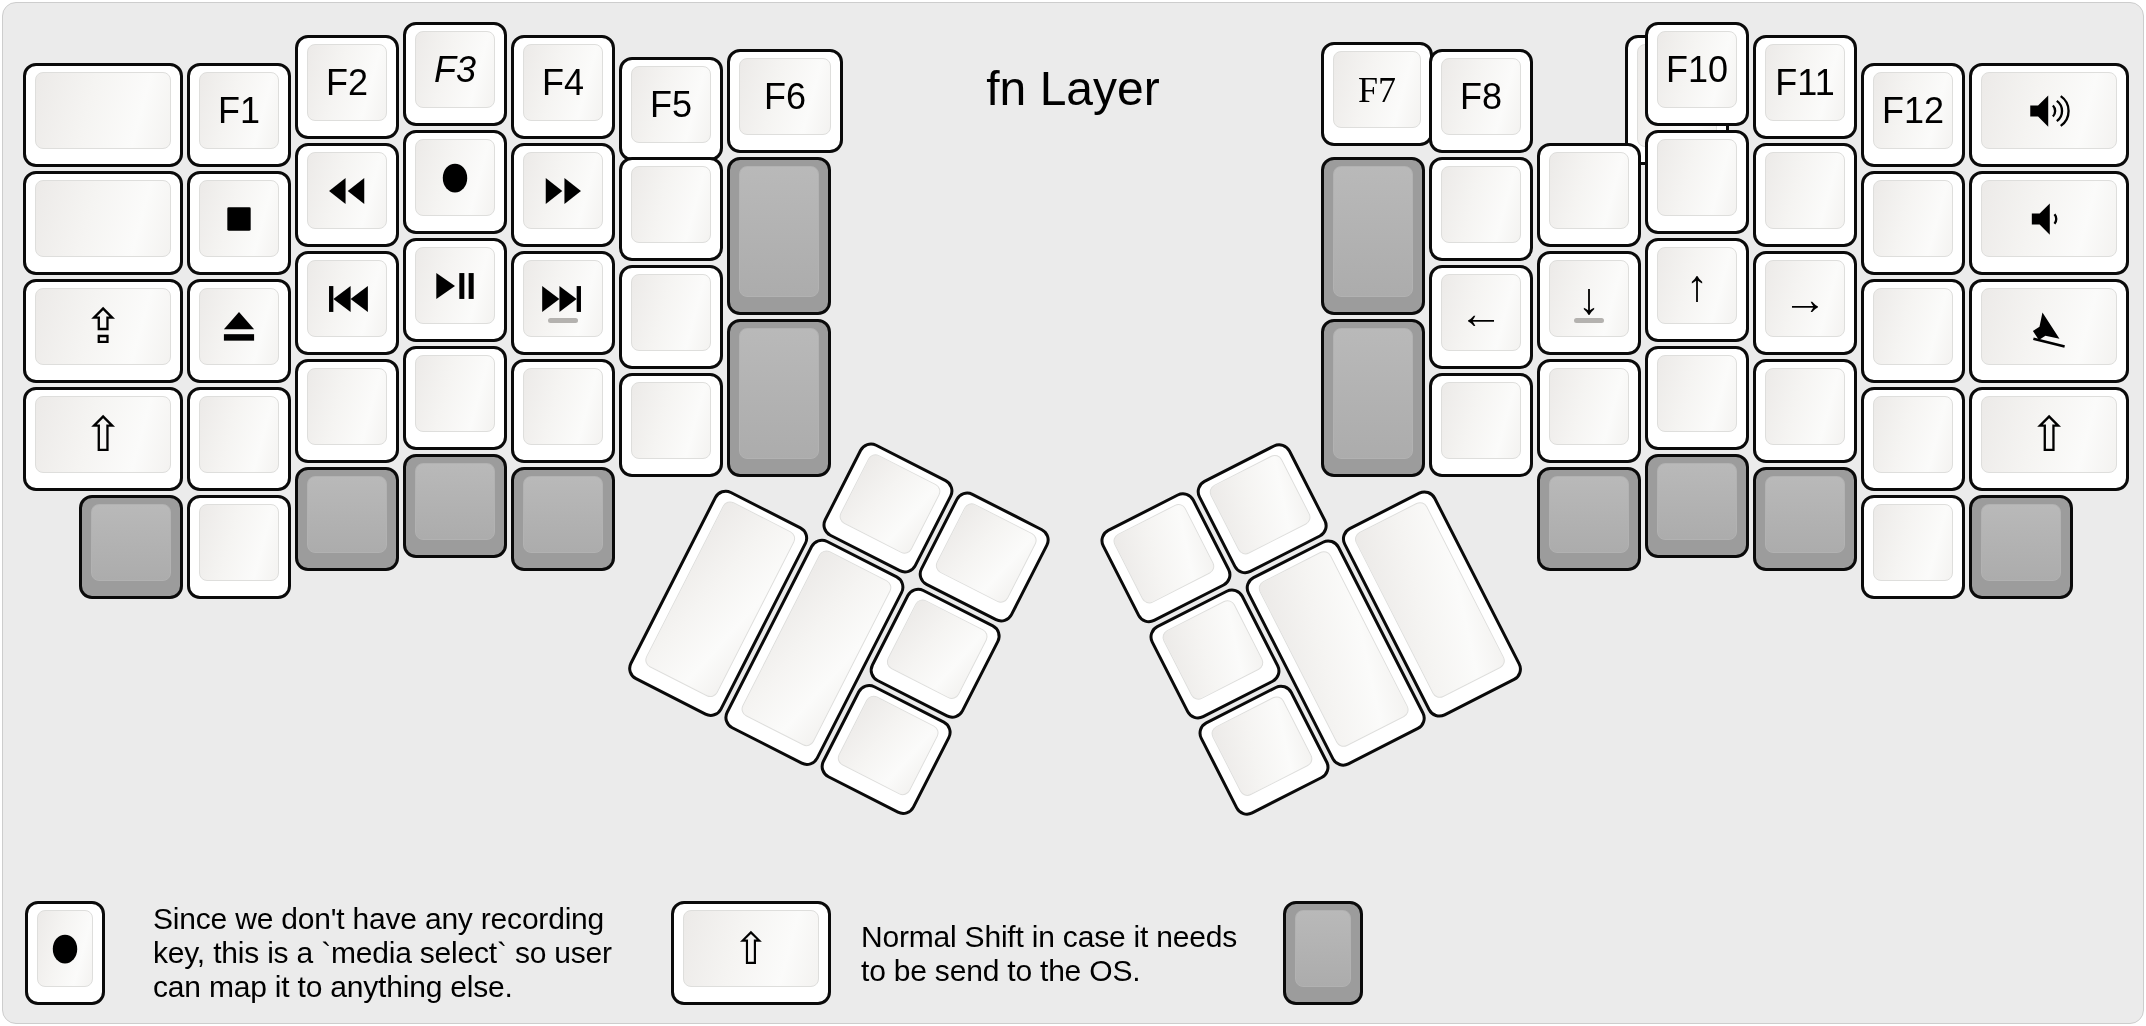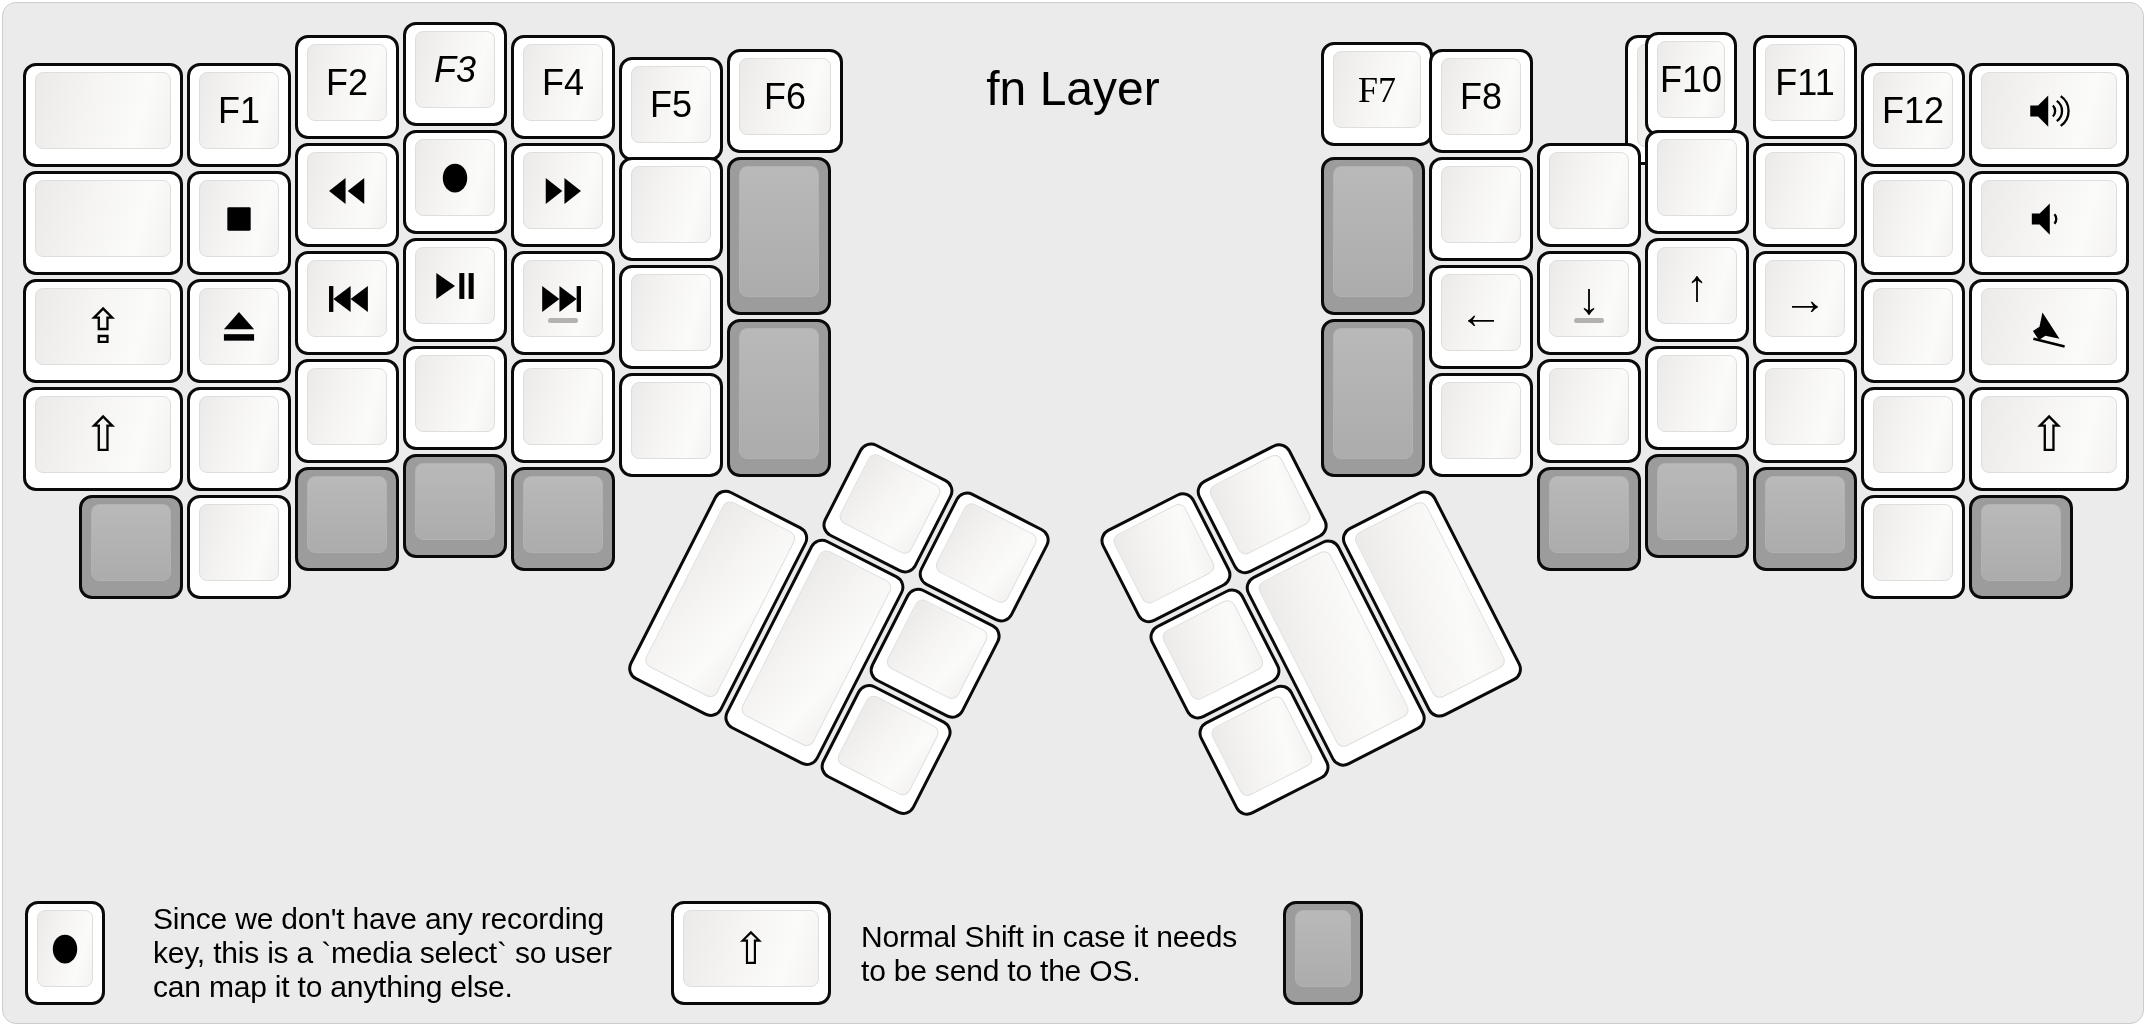--- a/index.html
+++ b/index.html
@@ -261,21 +261,21 @@
       </div>
       <div class="key white" style="left: 1534px; top: 248px; width: 104px; height: 104px;">
         <div class="cap">
           <span class="kglyph" style="font-size: 44px;">↓</span>
           <span class="homing"></span>
         </div>
       </div>
       <div class="key white" style="left: 1534px; top: 356px; width: 104px; height: 104px;">
         <div class="cap"></div>
       </div>
-      <div class="key white" style="left: 1642px; top: 19px; width: 92px; height: 104px; margin-top: 10px;">
+      <div class="key white" style="left: 1642px; top: 19px; width: 104px; height: 104px;">
         <div class="cap">
           <span class="klabel">F10</span>
         </div>
       </div>
       <div class="key white" style="left: 1642px; top: 127px; width: 104px; height: 104px;">
         <div class="cap"></div>
       </div>
       <div class="key white" style="left: 1642px; top: 235px; width: 104px; height: 104px;">
         <div class="cap">
           <span class="kglyph" style="font-size: 44px;">↑</span>

